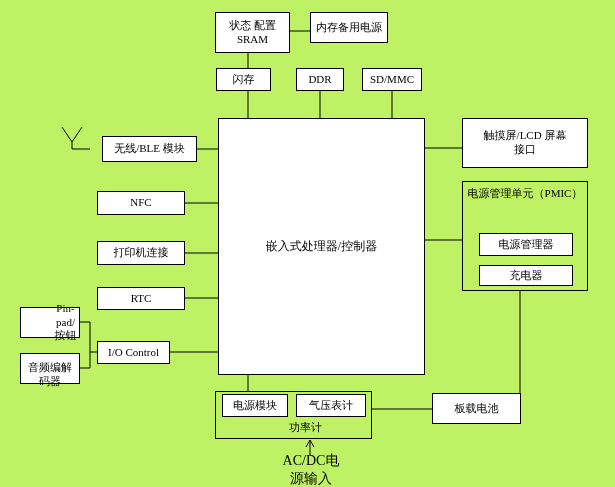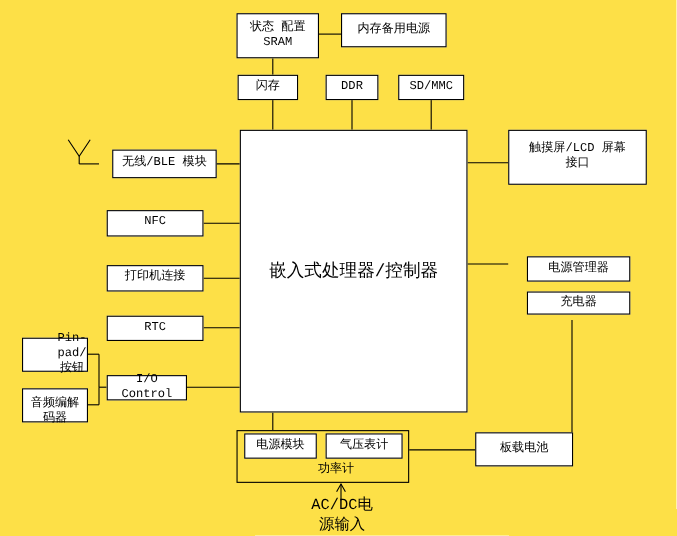--- a/index.html
+++ b/index.html
@@ -4,22 +4,22 @@
 <style>
   html, body {
     margin: 0;
     padding: 0;
     background: #ffffff;
   }
   #canvas {
     position: relative;
     width: 615px;
     height: 487px;
-    background: #fde047;
-    font-family: Liberation Mono, monospace;
+    background: #bef264;
+    font-family: Liberation Serif, serif;
     overflow: hidden;
   }
   .box {
     position: absolute;
     box-sizing: border-box;
     border: 1px solid #000000;
     background: #ffffff;
     display: flex;
     align-items: center;
     justify-content: center;
@@ -33,21 +33,21 @@
   .label-free {
     position: absolute;
     color: #000000;
     font-size: 14px;
     line-height: 1.25;
     text-align: center;
     z-index: 4;
     background: transparent;
   }
   .cpu {
-    font-size: 16px;
+    font-size: 12px;
   }
   .group {
     background: transparent;
     align-items: flex-start;
     justify-content: center;
     padding-top: 4px;
   }
   .group-title {
     position: absolute;
     font-size: 11px;
@@ -121,21 +121,21 @@
 
     <line x1="310" y1="455" x2="310" y2="440"></line>
     <polyline points="306,447 310,440 314,447"></polyline>
   </svg>
 
   <div class="box" style="left:215px; top:12px; width:75px; height:41px;">
     <span style="white-space:pre-line;">状态 配置
 SRAM</span>
   </div>
 
-  <div class="box" style="left:310px; top:12px; width:96px; height:31px;">
+  <div class="box" style="left:310px; top:12px; width:78px; height:31px;">
     <span>内存备用电源</span>
   </div>
 
   <div class="box" style="left:216px; top:68px; width:55px; height:23px;">
     <span>闪存</span>
   </div>
 
   <div class="box" style="left:296px; top:68px; width:48px; height:23px;">
     <span>DDR</span>
   </div>
@@ -146,20 +146,23 @@
 
   <div class="box cpu" style="left:218px; top:118px; width:207px; height:257px;">
     <span>嵌入式处理器/控制器</span>
   </div>
 
   <div class="box" style="left:462px; top:118px; width:126px; height:50px;justify-content:center;">
     <span style="white-space:pre-line;">触摸屏/LCD 屏幕
 接口</span>
   </div>
 
+  <div class="box group" style="left:462px; top:181px; width:126px; height:110px;">
+    <span class="group-title">电源管理单元（PMIC）</span>
+  </div>
 
   <div class="box" style="left:479px; top:233px; width:94px; height:23px;">
     <span>电源管理器</span>
   </div>
 
   <div class="box" style="left:479px; top:265px; width:94px; height:21px;">
     <span>充电器</span>
   </div>
 
   <div class="box" style="left:90px; top:136px; width:95px; height:26px;margin-left:12px;">

